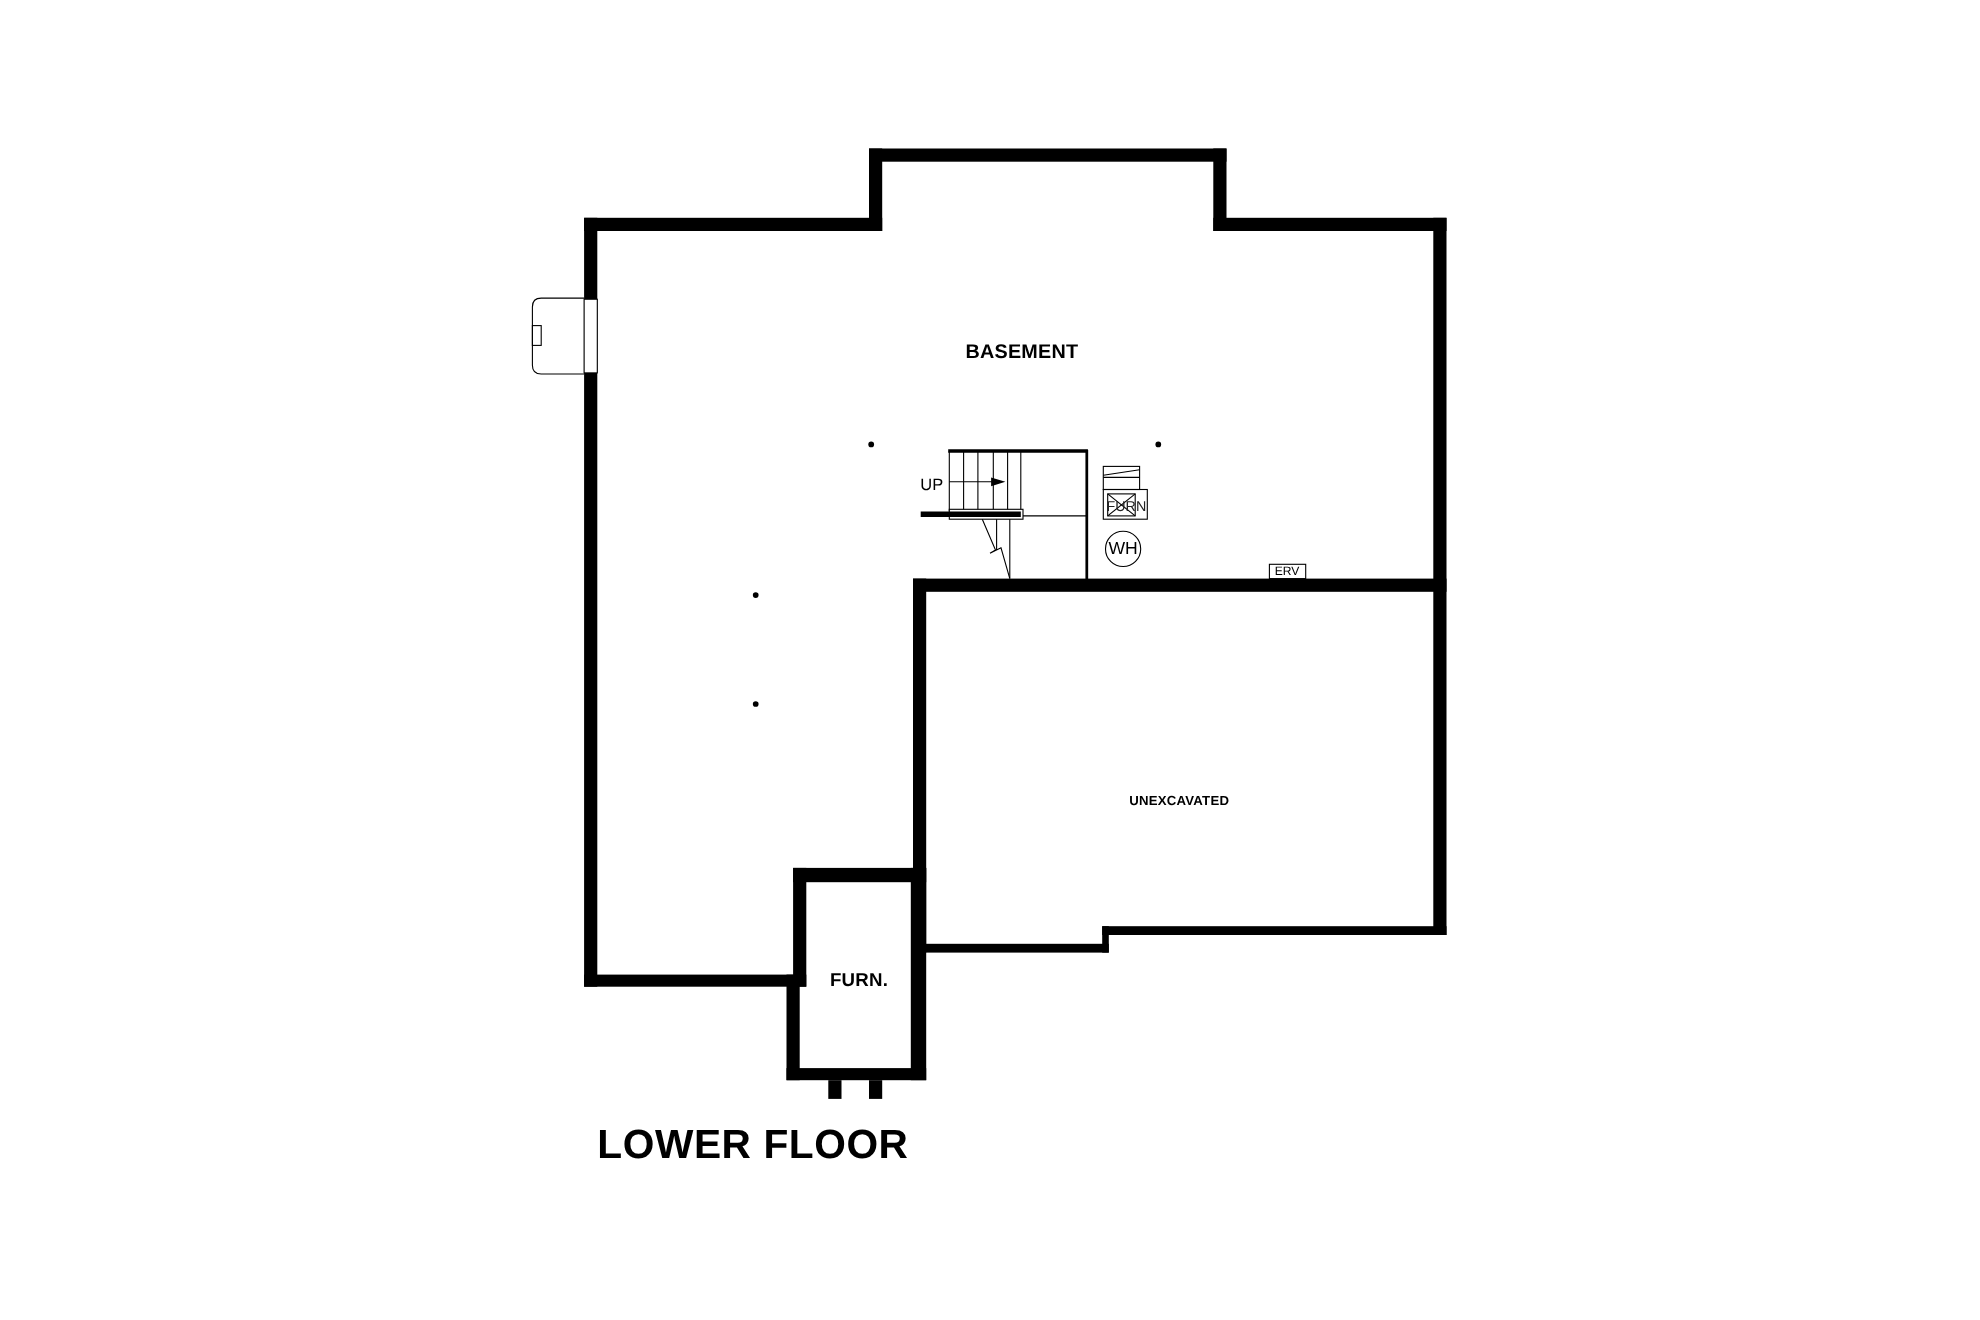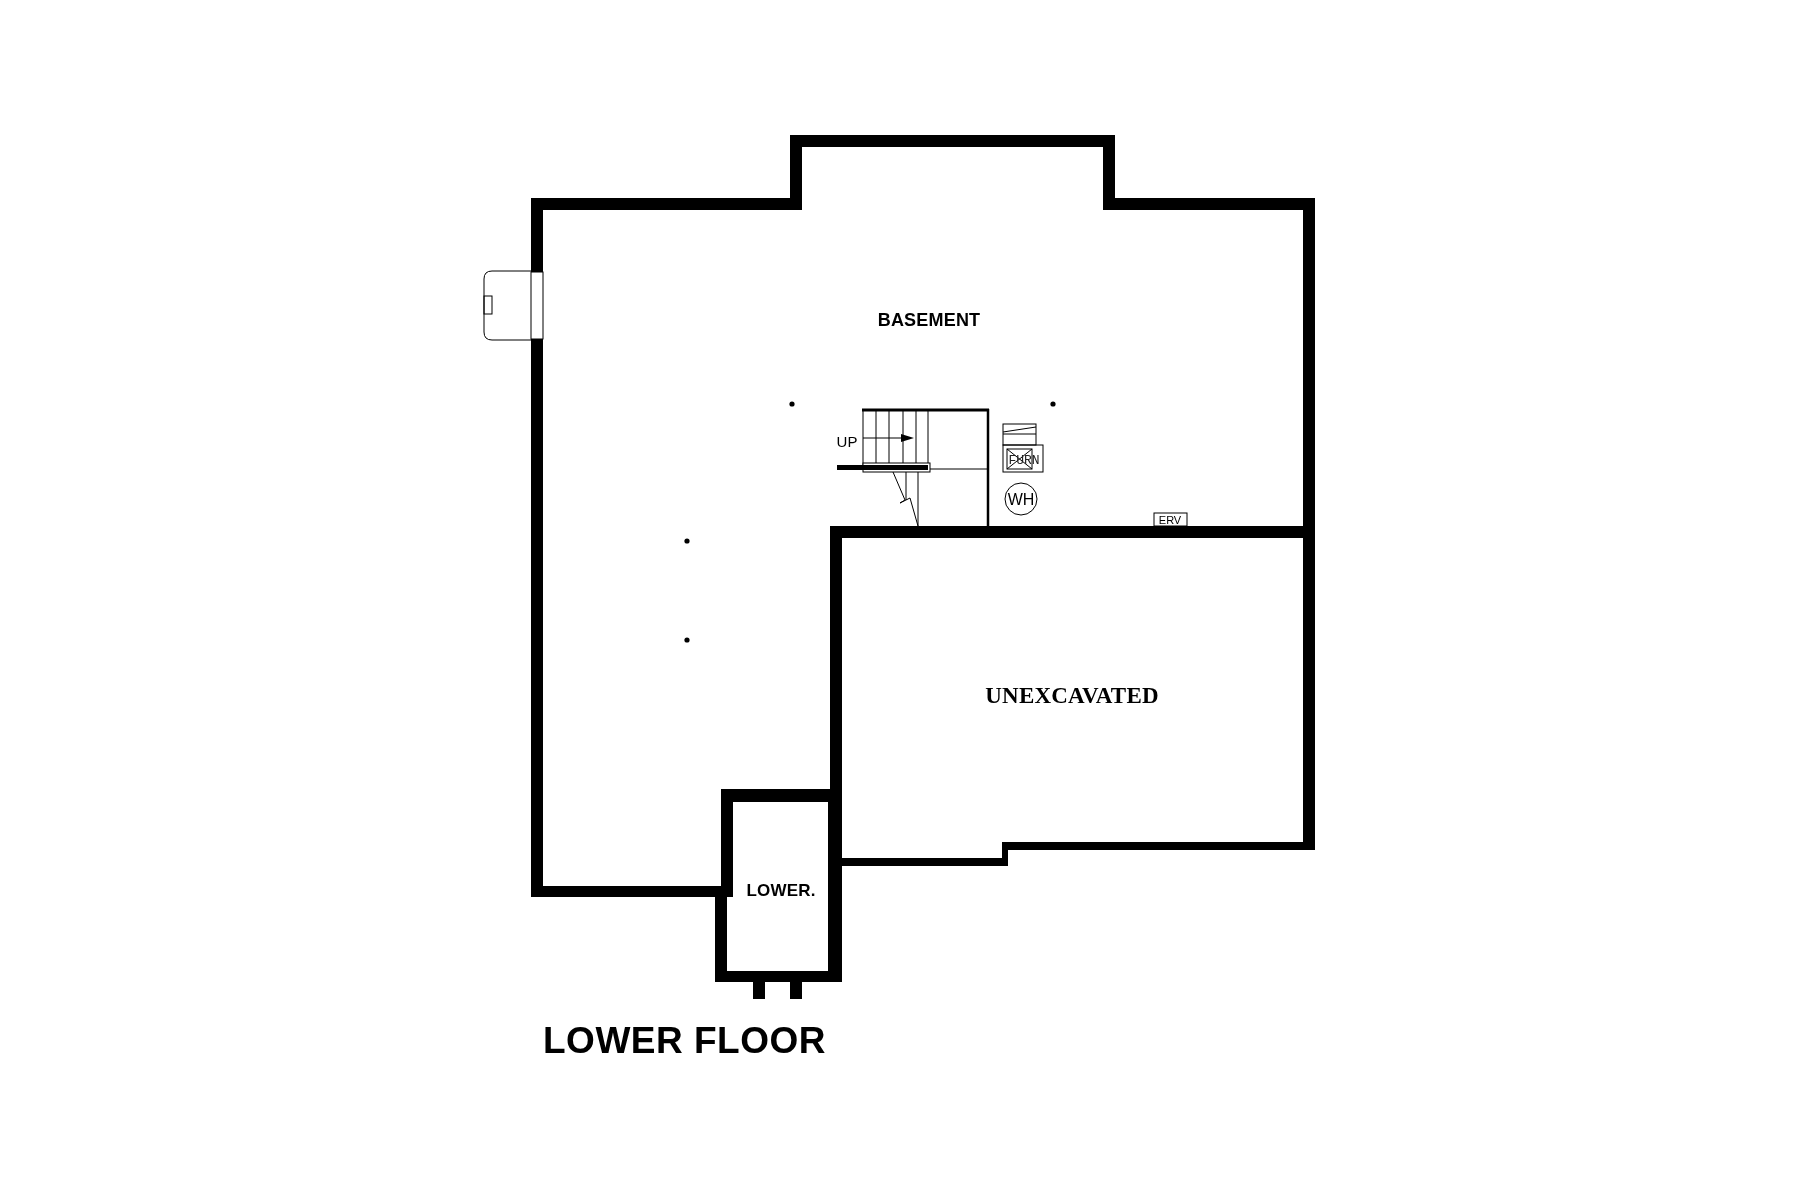--- a/index.html
+++ b/index.html
@@ -91,21 +91,21 @@
     <line x1="1007" y1="449" x2="1032" y2="469"></line>
     <line x1="1032" y1="449" x2="1007" y2="469"></line>
   </g>
 
   <circle cx="1021" cy="499" r="16" fill="none" stroke="#000" stroke-width="1"></circle>
 
   <rect x="1154" y="513" width="33" height="13" fill="#fff" stroke="#000" stroke-width="1"></rect>
 </svg>
 
 <div class="room-label" style="left:929px; top:320px; font-size:18px;">BASEMENT</div>
-<div class="room-label" style="left:1072px; top:696px; font-size:23px;font-family:Liberation Serif, serif;">UNEXCAVATED</div>
-<div class="room-label" style="left:781px; top:891px; font-size:17px;">LOWER.</div>
+<div class="room-label" style="left:1072px; top:728px; font-size:12px;">UNEXCAVATED</div>
+<div class="room-label" style="left:781px; top:891px; font-size:17px;">FURN.</div>
 
 <div class="small-label" style="left:847px; top:441px; font-size:15px;">UP</div>
-<div class="small-label" style="left:1024px; top:460px; font-size:13px; color:#222;font-family:Liberation Mono, monospace;">FURN</div>
+<div class="small-label" style="left:1024px; top:460px; font-size:13px; color:#222;">FURN</div>
 <div class="small-label" style="left:1021px; top:500px; font-size:16px;">WH</div>
 <div class="small-label" style="left:1170px; top:520px; font-size:11px;">ERV</div>
 
 <div class="title">LOWER FLOOR</div>
 
 </body></html>

